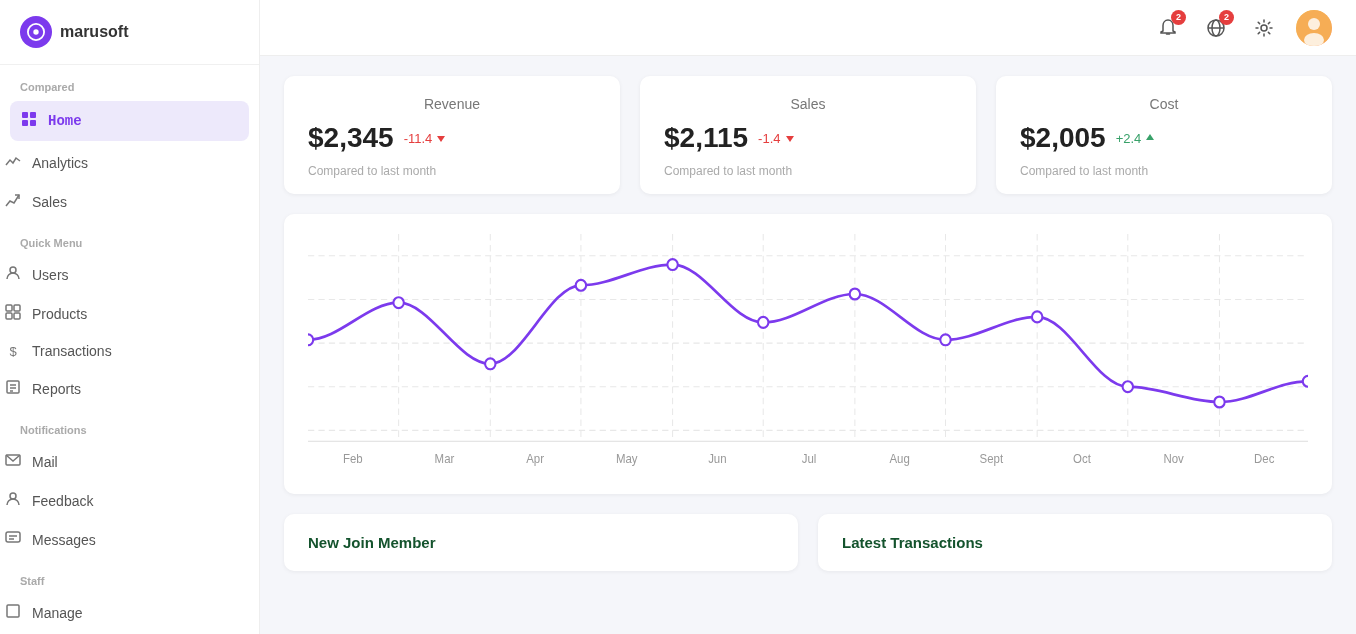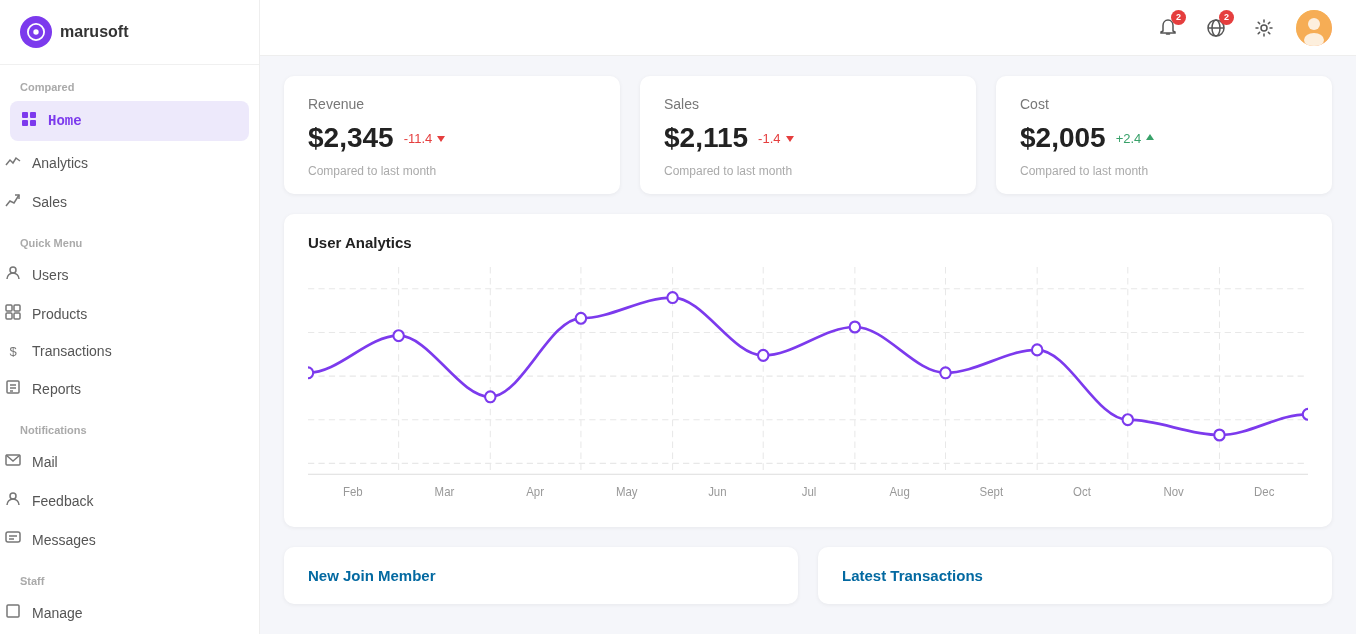--- a/index.html
+++ b/index.html
@@ -115,21 +115,21 @@
       gap: 20px;
       margin-bottom: 20px;
     }
     .metric-card {
       background: #fff;
       border-radius: 10px;
       padding: 20px 24px 16px 24px;
       box-shadow: 0 1px 4px rgba(0,0,0,0.06);
     }
     .metric-label {
-      font-size: 14px; color: #777; margin-bottom: 10px;
+      font-size: 14px; color: #777; margin-bottom: 10px; text-align: center;
     }
     .metric-value-row {
       display: flex; align-items: center; gap: 10px; margin-bottom: 10px;
     }
     .metric-value {
       font-size: 28px; font-weight: 700; color: #222;
     }
     .metric-delta {
       font-size: 13px; display: flex; align-items: center; gap: 3px;
     }
@@ -160,21 +160,21 @@
       grid-template-columns: 1fr 1fr;
       gap: 20px;
     }
     .bottom-card {
       background: #fff;
       border-radius: 10px;
       padding: 20px 24px;
       box-shadow: 0 1px 4px rgba(0,0,0,0.06);
     }
     .bottom-card-title {
-      font-size: 15px; font-weight: 700; color: #0369a1;
+      font-size: 15px; font-weight: 700; color: #14532d;
     }
 
     svg.chart-svg { width: 100%; height: 100%; }
   </style>
 </head>
 <body>
 
 <div class="sidebar">
   <div class="sidebar-logo">
     <div class="logo-circle">
@@ -369,21 +369,20 @@
             <svg width="12" height="12" viewBox="0 0 12 12" fill="#38a169">
                 <polygon points="6,2 2,8 10,8"></polygon>
               </svg>
           </span>
         </div>
         <div class="metric-compare">Compared to last month</div>
       </div>
     </div>
 
     <div class="chart-card">
-      <div class="chart-title">User Analytics</div>
       <div class="chart-wrapper">
         <svg class="chart-svg" viewBox="0 0 960 220" preserveAspectRatio="none">
 
           <line x1="0" y1="20" x2="960" y2="20" stroke="#e8e8e8" stroke-dasharray="6,4" stroke-width="1"></line>
           <line x1="0" y1="60" x2="960" y2="60" stroke="#e8e8e8" stroke-dasharray="6,4" stroke-width="1"></line>
           <line x1="0" y1="100" x2="960" y2="100" stroke="#e8e8e8" stroke-dasharray="6,4" stroke-width="1"></line>
           <line x1="0" y1="140" x2="960" y2="140" stroke="#e8e8e8" stroke-dasharray="6,4" stroke-width="1"></line>
           <line x1="0" y1="180" x2="960" y2="180" stroke="#e8e8e8" stroke-dasharray="6,4" stroke-width="1"></line>
 
           <line x1="87" y1="0" x2="87" y2="190" stroke="#e8e8e8" stroke-dasharray="6,4" stroke-width="1"></line>

